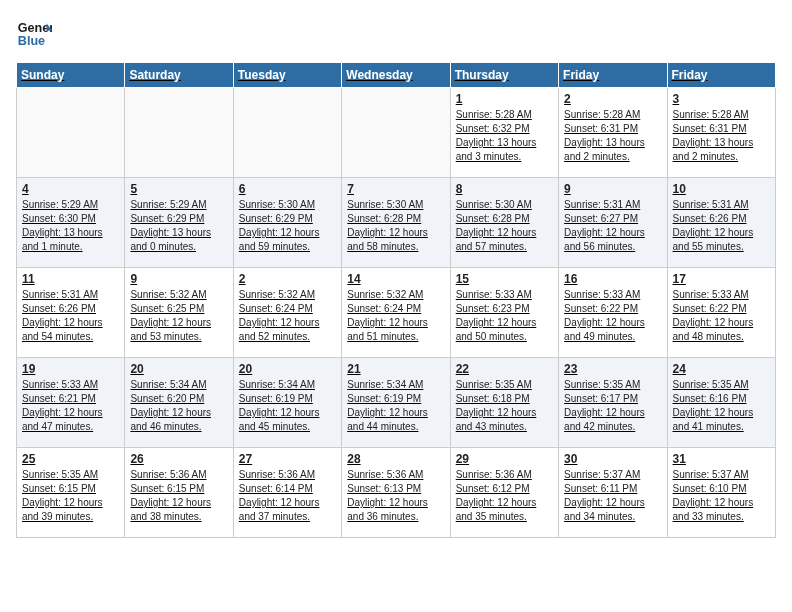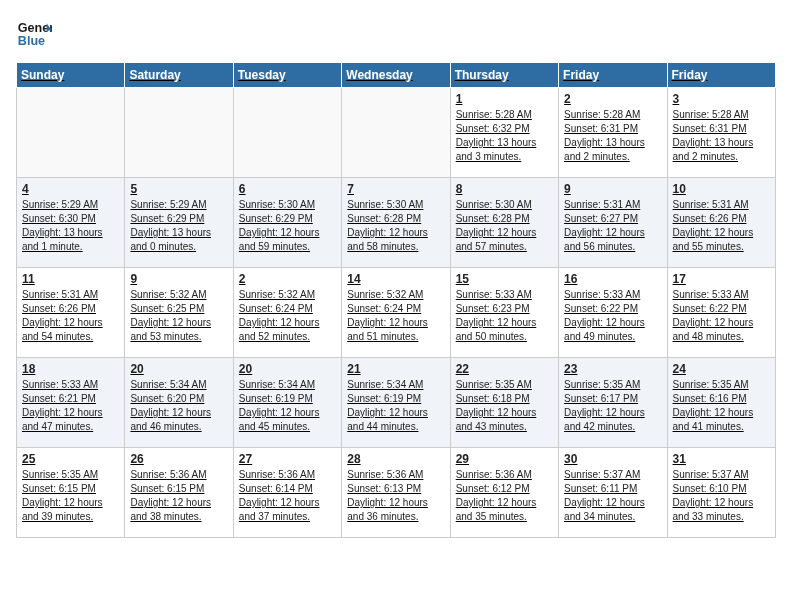--- a/index.html
+++ b/index.html
@@ -236,21 +236,21 @@
         <td>
           <span class="day-number">17</span>
           <div class="day-info" style="white-space: pre-line;">Sunrise: 5:33 AM
 Sunset: 6:22 PM
 Daylight: 12 hours
 and 48 minutes.</div>
         </td>
       </tr>
       <tr>
         <td>
-          <span class="day-number">18</span>
+          <span class="day-number">19</span>
           <div class="day-info" style="white-space: pre-line;">Sunrise: 5:33 AM
 Sunset: 6:21 PM
 Daylight: 12 hours
 and 47 minutes.</div>
         </td>
         <td>
           <span class="day-number">20</span>
           <div class="day-info" style="white-space: pre-line;">Sunrise: 5:34 AM
 Sunset: 6:20 PM
 Daylight: 12 hours

